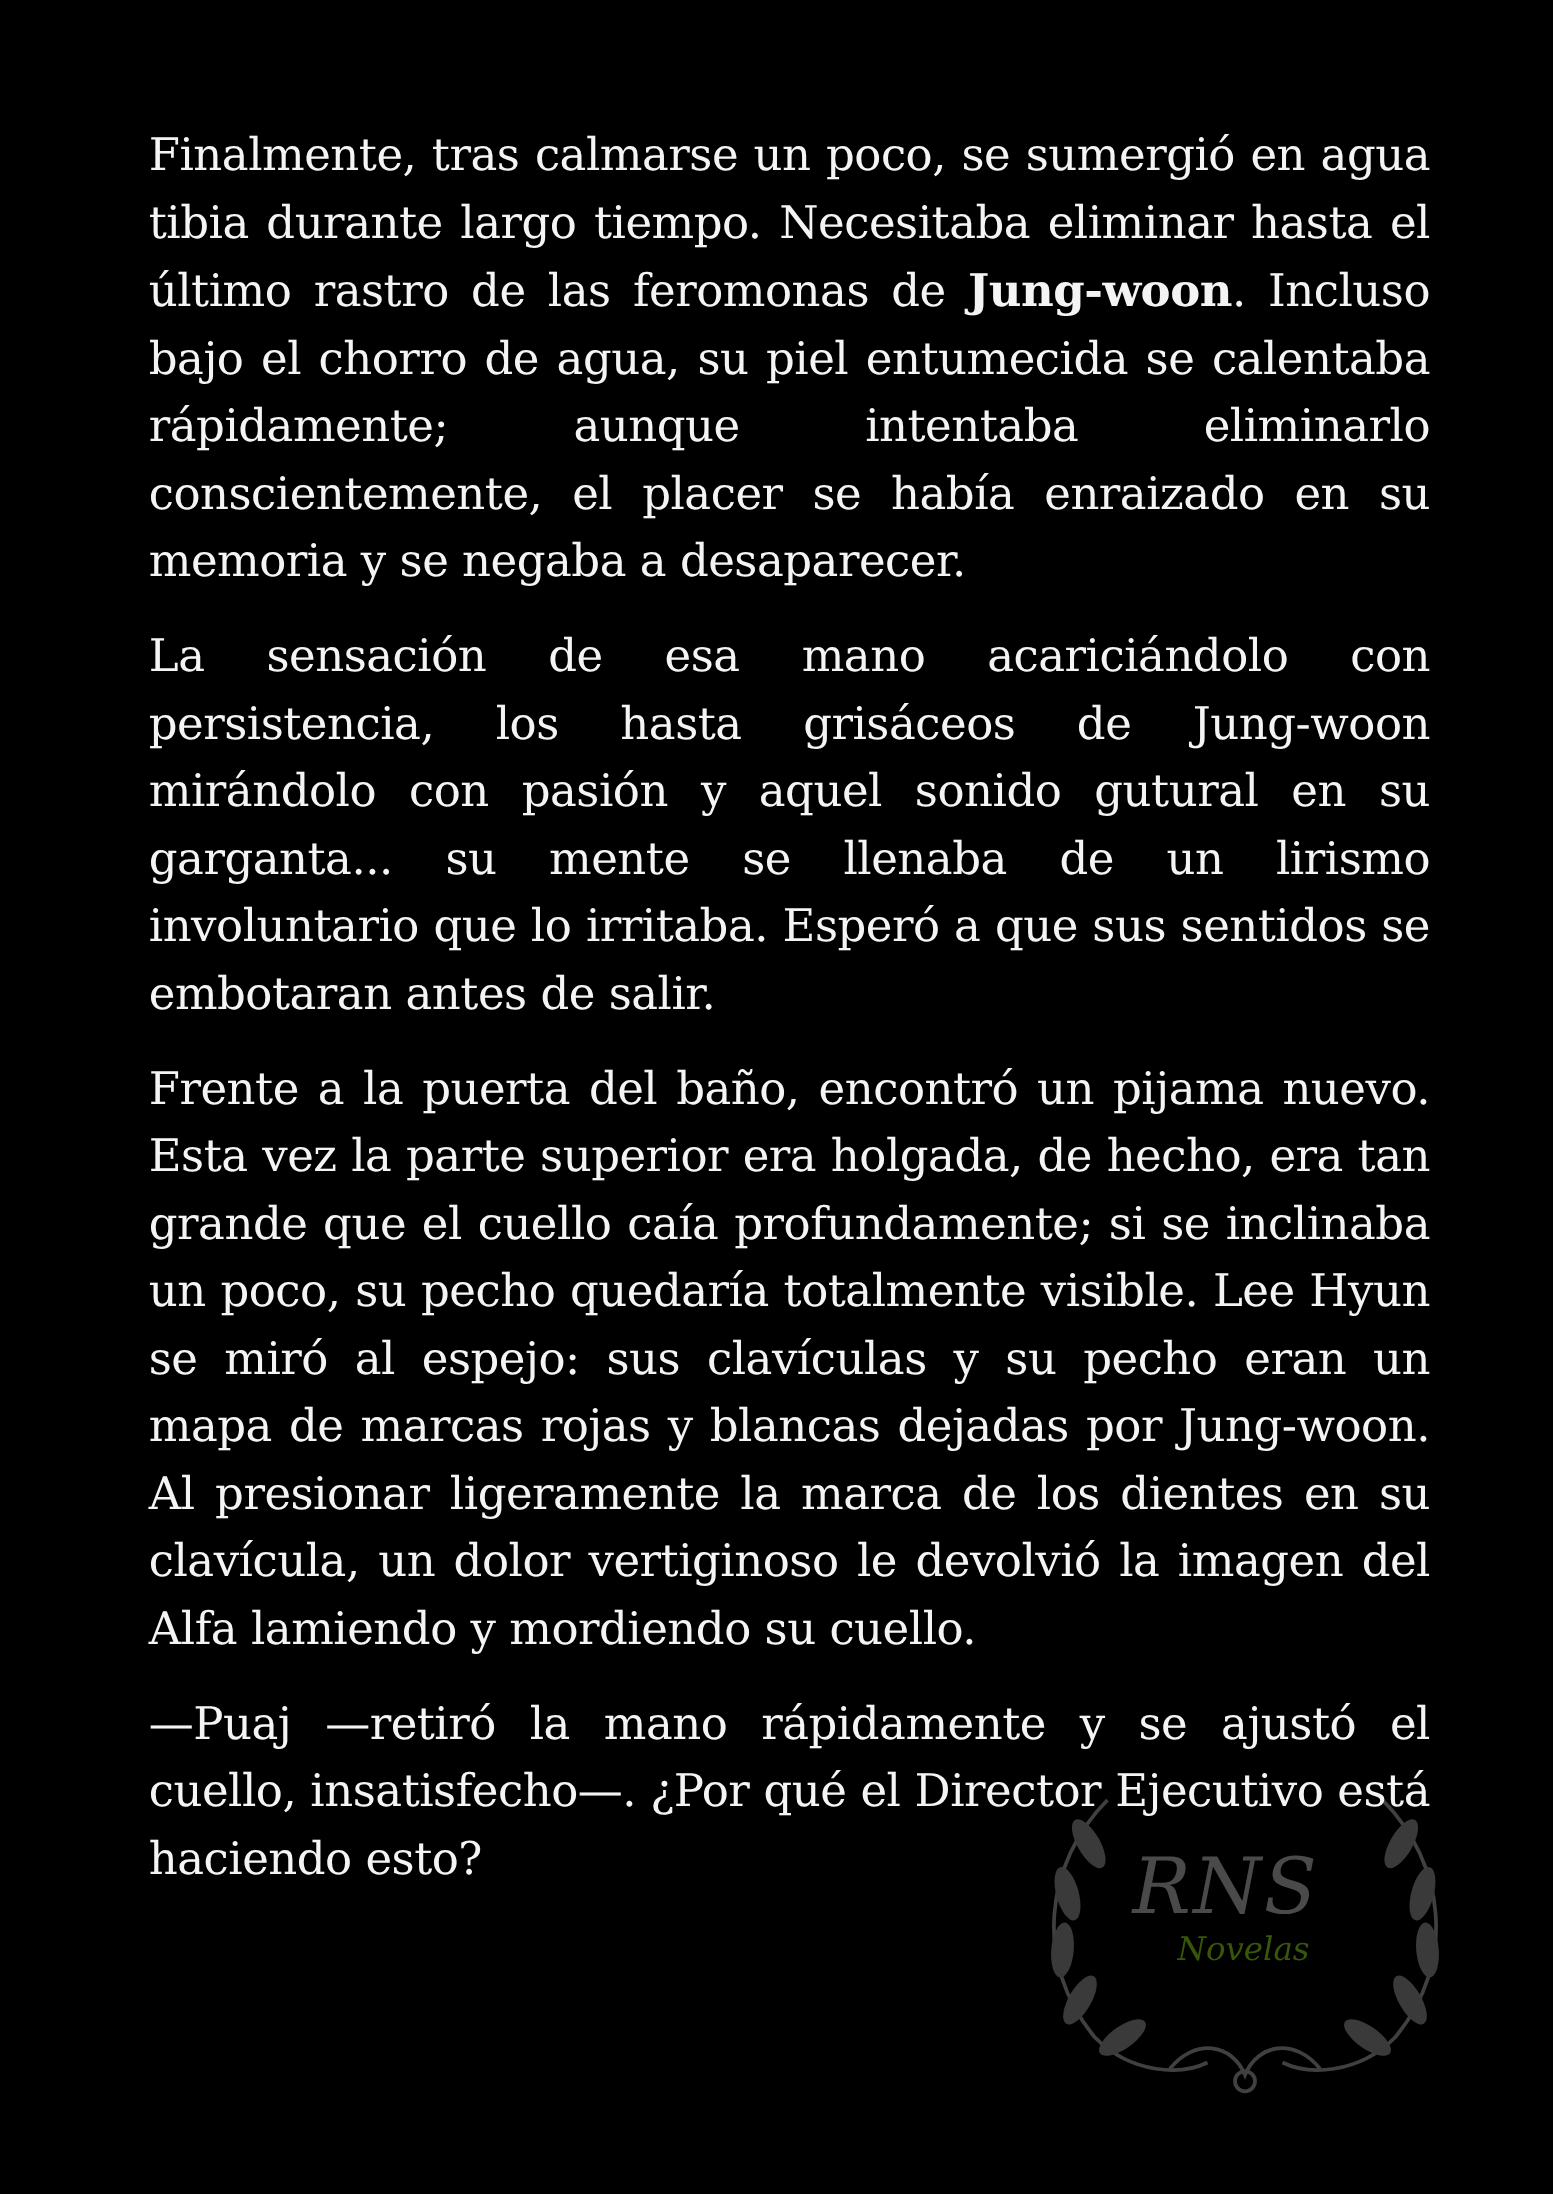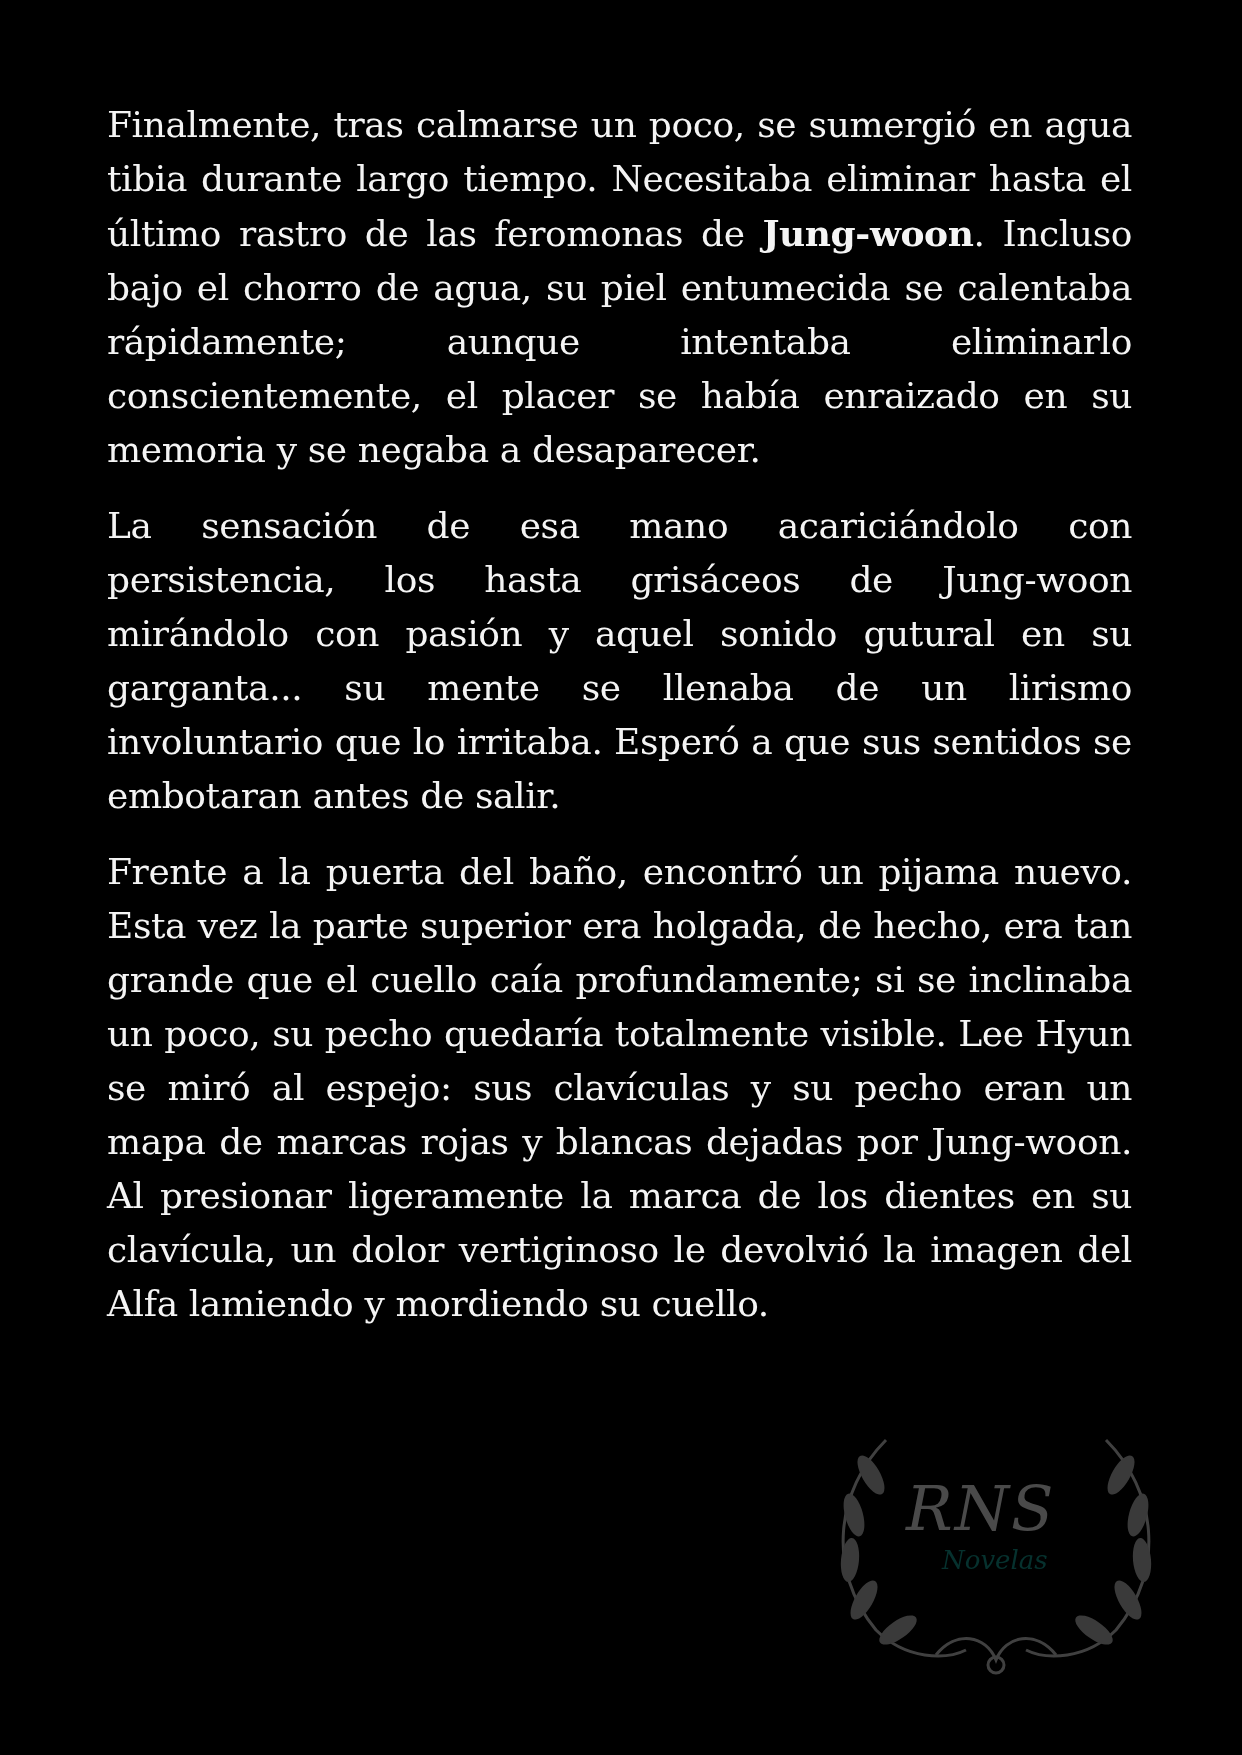--- a/index.html
+++ b/index.html
@@ -1,28 +1,28 @@
 <!DOCTYPE html>
 <html><head>
 <meta charset="utf-8">
 <style>
   html, body { margin: 0; padding: 0; background: #000; }
   body { width: 1242px; height: 1755px; position: relative; overflow: hidden; }
   .page {
-    position: absolute; left: 107px; top: 98px; width: 1025px;
+    position: absolute; left: 119px; top: 98px; width: 1025px;
     font-family: "DejaVu Serif", "Liberation Serif", serif;
     color: #f4f4f4; font-size: 36px; line-height: 54px;
     text-align: justify; letter-spacing: -0.4px;
   }
   .page p { margin: 0 0 22px 0; }
   .page b { font-weight: bold; }
   .watermark { position: absolute; left: 816px; top: 1420px; width: 360px; height: 260px; opacity: 0.42; z-index: 0; }
   .page { z-index: 1; }
   .wm-rns { position: absolute; left: 90px; top: 52px; font-family: "DejaVu Serif", serif; font-style: italic; font-size: 62px; color: #b0b0b0; letter-spacing: 2px; }
-  .wm-nov { position: absolute; left: 126px; top: 125px; font-family: "DejaVu Serif", serif; font-style: italic; font-size: 26px; color: #0f766e; }
+  .wm-nov { position: absolute; left: 126px; top: 125px; font-family: "DejaVu Serif", serif; font-style: italic; font-size: 26px; color: #84cc16; }
 </style>
 </head>
 <body>
 
 <div class="watermark">
   <svg width="360" height="260" viewBox="0 0 360 260">
     <g fill="none" stroke="#9a9a9a" stroke-width="3">
       <path d="M70 20 C20 70 10 150 60 210 C90 240 130 240 150 230"></path>
       <path d="M290 20 C340 70 350 150 300 210 C270 240 230 240 210 230"></path>
       <path d="M120 235 C140 210 170 215 180 240 C190 215 220 210 240 235"></path>
@@ -42,13 +42,14 @@
     </g>
   </svg>
   <span class="wm-rns">RNS</span>
   <span class="wm-nov">Novelas</span>
 </div>
 
 <div class="page">
   <p><span>Finalmente, tras calmarse un poco, se sumergió en agua tibia durante largo tiempo. Necesitaba eliminar hasta el último rastro de las feromonas de </span><b>Jung-woon</b><span>. Incluso bajo el chorro de agua, su piel entumecida se calentaba rápidamente; aunque intentaba eliminarlo conscientemente, el placer se había enraizado en su memoria y se negaba a desaparecer.</span></p>
   <p>La sensación de esa mano acariciándolo con persistencia, los hasta grisáceos de Jung-woon mirándolo con pasión y aquel sonido gutural en su garganta... su mente se llenaba de un lirismo involuntario que lo irritaba. Esperó a que sus sentidos se embotaran antes de salir.</p>
   <p>Frente a la puerta del baño, encontró un pijama nuevo. Esta vez la parte superior era holgada, de hecho, era tan grande que el cuello caía profundamente; si se inclinaba un poco, su pecho quedaría totalmente visible. Lee Hyun se miró al espejo: sus clavículas y su pecho eran un mapa de marcas rojas y blancas dejadas por Jung-woon. Al presionar ligeramente la marca de los dientes en su clavícula, un dolor vertiginoso le devolvió la imagen del Alfa lamiendo y mordiendo su cuello.</p>
+  <p>—Puaj —retiró la mano rápidamente y se ajustó el cuello, insatisfecho—. ¿Por qué el Director Ejecutivo está haciendo esto?</p>
 </div>
 
 </body></html>

